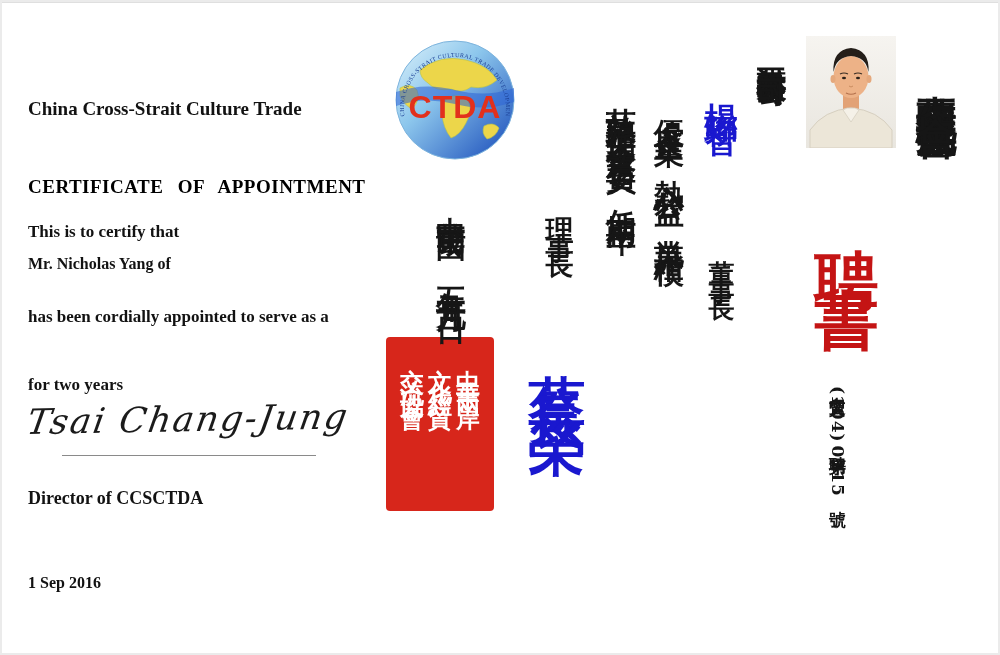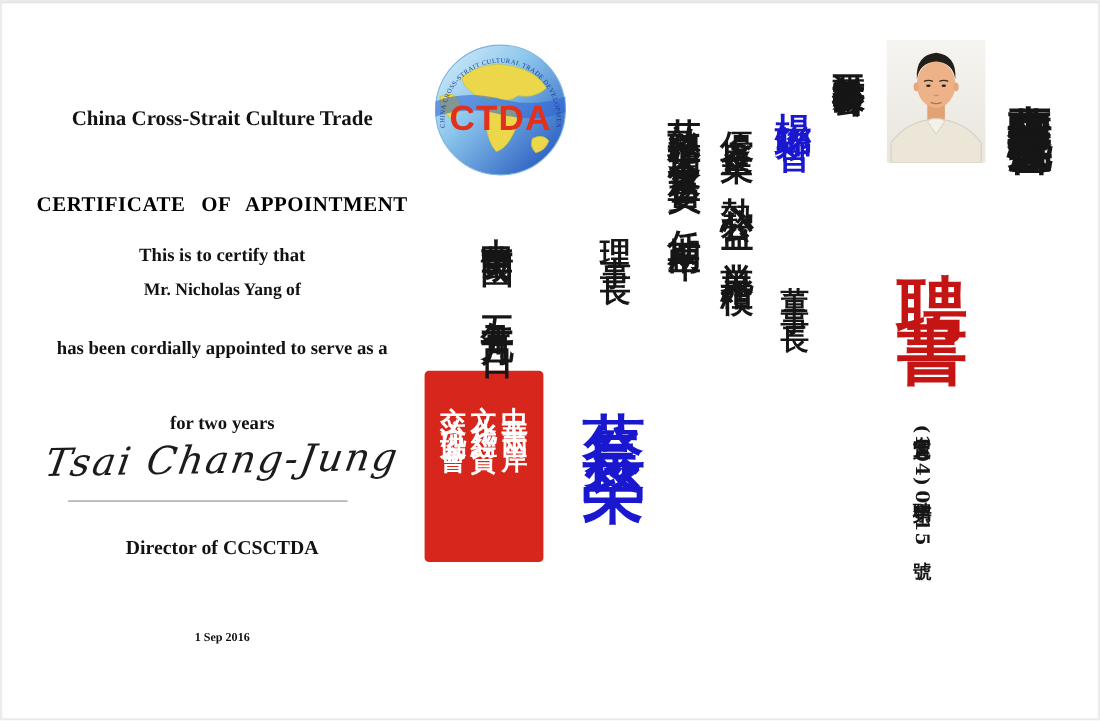--- a/index.html
+++ b/index.html
@@ -3,36 +3,36 @@
 <meta charset="utf-8">
 <style>
   html,body { margin:0; padding:0; background:#fff; }
   .page {
     position:relative; width:1000px; height:655px; background:#ffffff;
     overflow:hidden; font-family:"Liberation Serif", serif;
     box-shadow: inset 0 0 0 2px #ebebeb, inset 0 3px 0 #dfdfdf;
   }
 
   
-  .en { position:absolute; left:28px; top:0; width:348px; height:640px; text-align:center; color:#121212; font-weight:bold; }
+  .en { position:absolute; left:28px; top:0; width:348px; height:640px; color:#121212; font-weight:bold; }
   .en > div { position:absolute; width:100%; left:0; margin:0; }
   .org1      { top:98px;  font-size:19px; }
   .org2      { top:125px; font-size:19px; }
   .certTitle { top:176px; font-size:19px; color:#000000; word-spacing:9px; letter-spacing:.5px; }
   .certify   { top:222px; font-size:17px; }
   .recipient { top:255px; font-size:16px; }
   .company   { top:282px; font-size:19px; }
   .appointed { top:307px; font-size:17px; }
   .position  { top:342px; font-size:19px; letter-spacing:.4px; }
   .term      { top:375px; font-size:17px; }
   .signature { top:399px; font-size:35px; font-family:"DejaVu Serif", serif; font-style:italic; font-weight:400;
                letter-spacing:2px; transform:skewX(-10deg) rotate(-1deg); color:#1b1b1b; }
   .sigLine   { top:455px; left:34px !important; width:254px !important; border-top:1.5px solid #8a8a8a; height:0; }
   .signer    { top:488px; font-size:18px; }
-  .enDate    { top:574px; font-size:11px; }
+  .enDate    { top:574px; font-size:16px; }
 
   
   .vcol {
     position:absolute; writing-mode:vertical-rl; text-orientation:upright;
     line-height:1; white-space:nowrap; color:#161616;
     font-family:"DejaVu Serif","Liberation Serif",serif; font-weight:600;
   }
   .assocCol     { left:916px; top:62px;  font-size:41px; letter-spacing:2px; }
   .serialCol    { left:829px; top:383px; font-size:17px; letter-spacing:1px; text-orientation:mixed; }
   .certTitleCol { left:815px; top:198px; font-size:64px; letter-spacing:38px; color:#c41414; font-weight:bold; }

